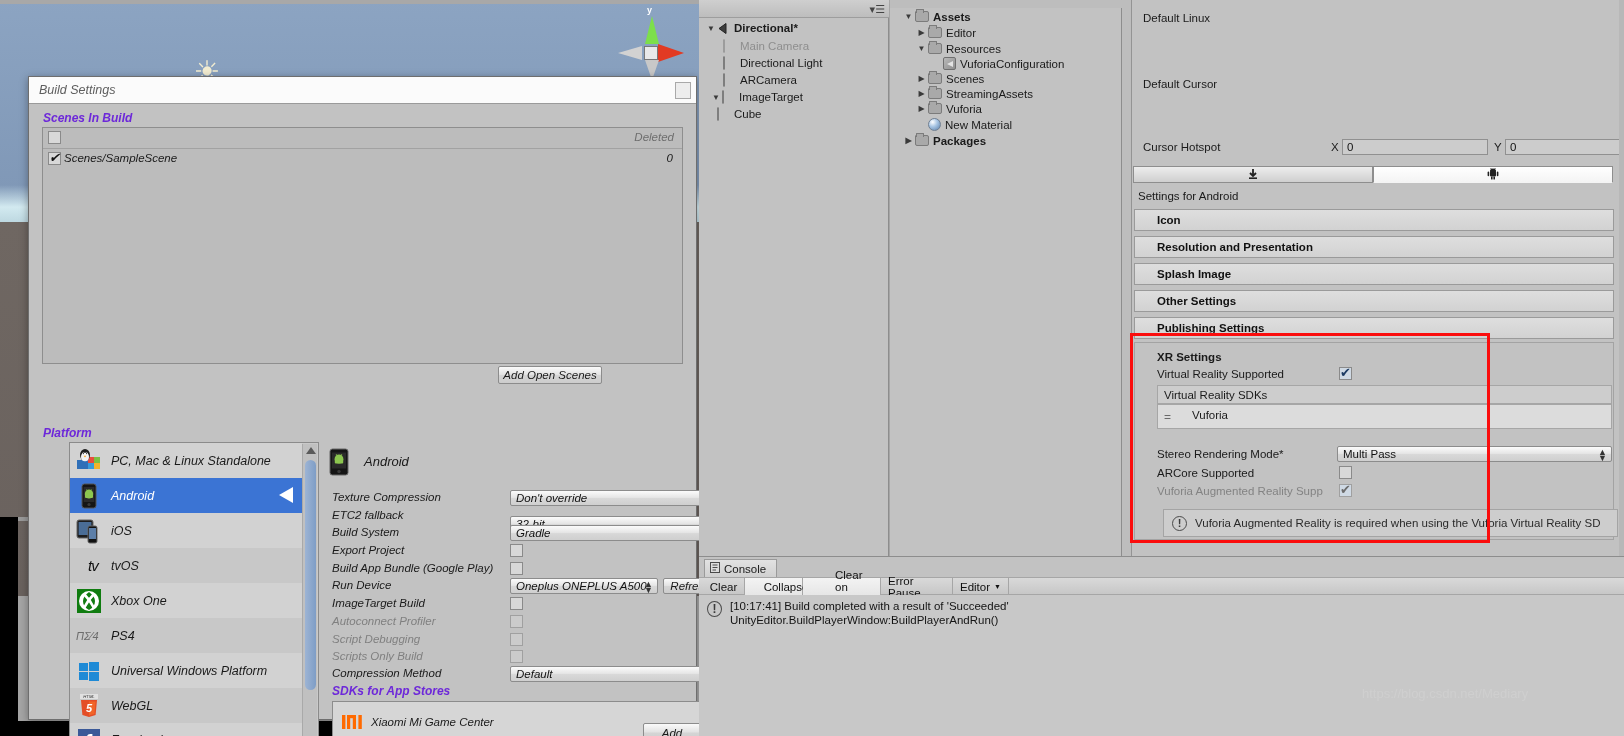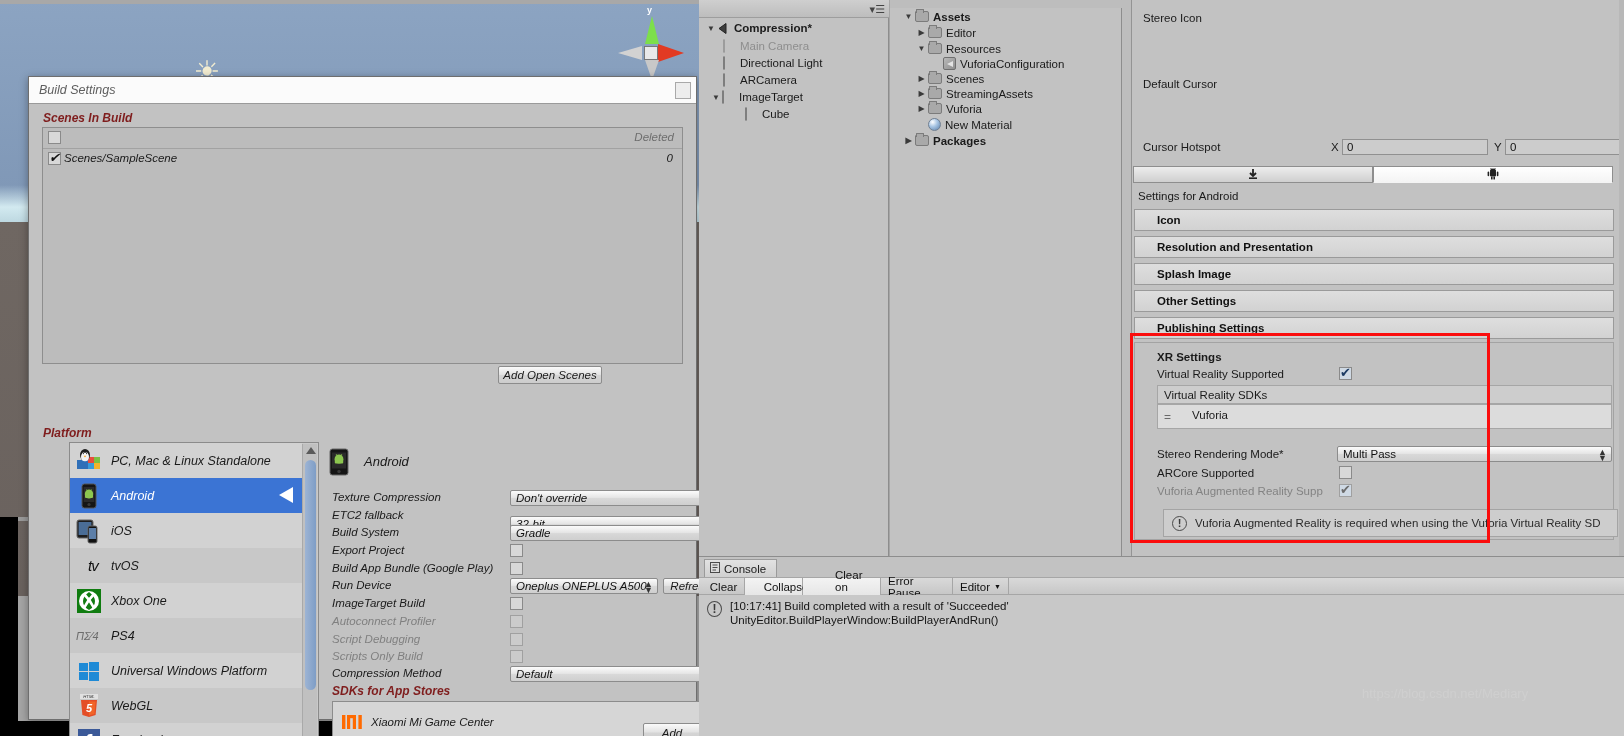--- a/index.html
+++ b/index.html
@@ -74,21 +74,21 @@
   #bs-titlebar {
     left: 0; top: 0; width: 667px; height: 27px;
     background: #fbfbfb;
     border-bottom: 1px solid #9a9a9a;
   }
   #bs-title { left: 10px; top: 6px; font-size: 12.5px; color: #5e5e5e; }
   #bs-close {
     right: 5px; top: 5px; width: 16px; height: 17px;
     background: #ededed; border: 1px solid #a9a9a9;
   }
-  .section-label { font-weight: bold; font-size: 12px; color: #7f1d1d; }
+  .section-label { font-weight: bold; font-size: 12px; color: #6d28d9; }
 
   #scenes-header { left: 14px; top: 34px; }
   #scenes-box {
     left: 13px; top: 50px; width: 641px; height: 237px;
     background: #bcbcbc; border: 1px solid #8e8e8e;
   }
   #scenes-head-row {
     left: 0; top: 0; width: 639px; height: 21px;
     background: #bcbcbc; border-bottom: 1px solid #a2a2a2;
   }
@@ -584,40 +584,40 @@
     <div class="abs" id="hier-menu-icon">▾☰</div>
   </div>
   <div class="hrow rootscene" style="top:20px;padding-left:6px;">
     <span class="tri">▼</span>
     <span class="cube">
       <svg width="13" height="13" viewBox="0 0 13 13">
           <path d="M2 6.5 L9 1.5 L9 11.5 Z" fill="#3d3d3d"></path>
           <path d="M2 6.5 L9 1.5 L9 11.5 Z" fill="none" stroke="#222"></path>
         </svg>
     </span>
-    <span>Compression*</span>
+    <span>Directional*</span>
   </div>
   <div class="hrow dim" style="top:38px;padding-left:24px;">
     <span class="cube"><span class="cube-gl dim"></span></span>
     <span>Main Camera</span>
   </div>
   <div class="hrow" style="top:55px;padding-left:24px;">
     <span class="cube"><span class="cube-gl"></span></span>
     <span>Directional Light</span>
   </div>
   <div class="hrow" style="top:72px;padding-left:24px;">
     <span class="cube"><span class="cube-gl"></span></span>
     <span>ARCamera</span>
   </div>
   <div class="hrow" style="top:89px;padding-left:11px;">
     <span class="tri">▼</span>
     <span class="cube"><span class="cube-gl"></span></span>
     <span>ImageTarget</span>
   </div>
-  <div class="hrow" style="top:106px;padding-left:18px;margin-left:28px;">
+  <div class="hrow" style="top:106px;padding-left:18px;">
     <span class="cube"><span class="cube-gl"></span></span>
     <span>Cube</span>
   </div>
 </div>
 
 <div class="abs" id="project">
   <div class="abs" id="proj-tabbar"></div>
   <div class="prow bold" style="top:9px;padding-left:12px;">
     <span class="tri">▼</span>
     <span class="folder"></span>
@@ -659,21 +659,21 @@
   <div class="prow bold" style="top:133px;padding-left:12px;">
     <span class="tri">▶</span>
     <span class="folder"></span>
     <span>Packages</span>
   </div>
 </div>
 
 <div class="abs" id="inspector">
   <div class="abs" id="insp-sidecol"></div>
   <div class="abs" id="insp-body">
-    <div class="insp-label" style="left:10px;top:12px;">Stereo Icon</div>
+    <div class="insp-label" style="left:10px;top:12px;">Default Linux</div>
     <div class="insp-label" style="left:10px;top:78px;">Default Cursor</div>
     <div class="insp-label" style="left:10px;top:141px;">Cursor Hotspot</div>
     <div class="insp-label" style="left:198px;top:141px;">X</div>
     <div class="insp-field" style="left:209px;top:139px;width:146px;">0</div>
     <div class="insp-label" style="left:361px;top:141px;">Y</div>
     <div class="insp-field" style="left:372px;top:139px;width:118px;">0</div>
   </div>
 
   <div class="abs" id="tabstrip">
     <div class="tabbtn inactive">

